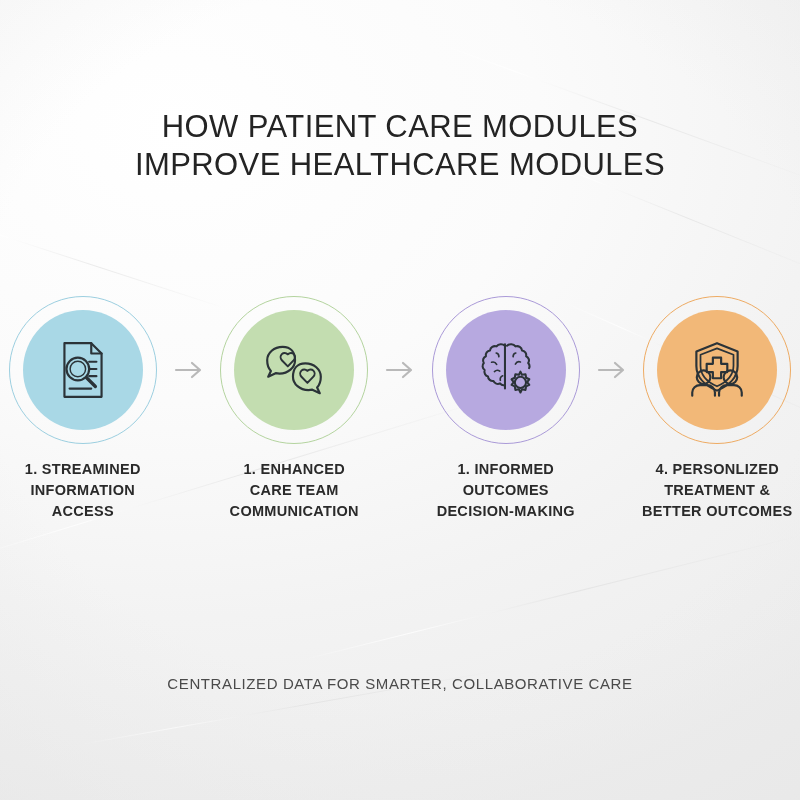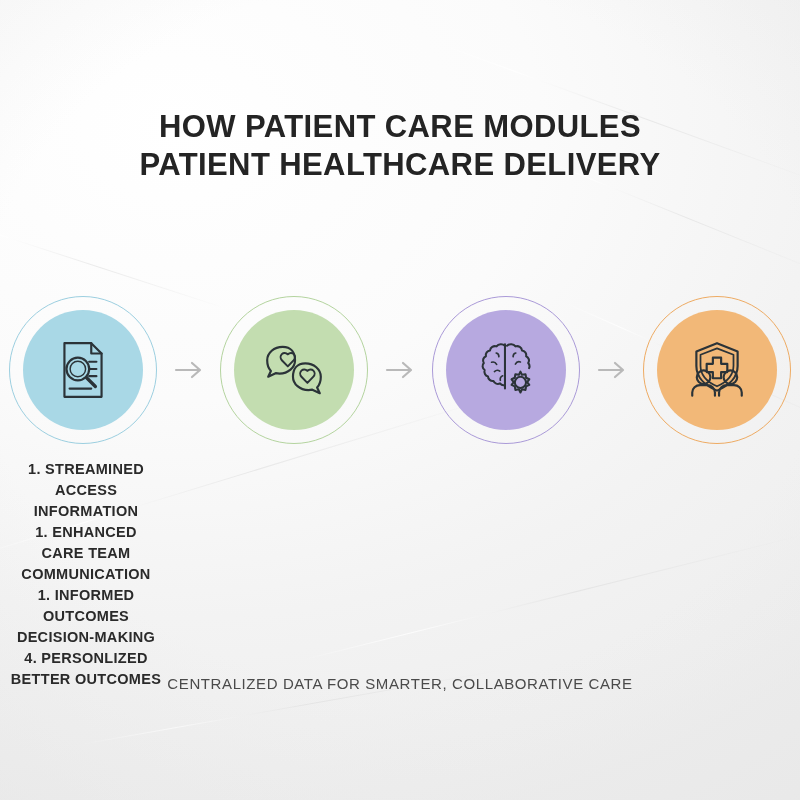--- a/index.html
+++ b/index.html
@@ -45,21 +45,21 @@
 
   
   .title-wrap {
     position: absolute;
     top: 108px;
     left: 0;
     width: 800px;
     text-align: center;
   }
   .title-line {
-    font-weight: 700;
+    font-weight: 400;
     font-size: 31px;
     letter-spacing: 0.4px;
     line-height: 38px;
     color: #242424;
     text-shadow: 0 1px 0 rgba(255,255,255,.7);
   }
 
   
   .steps {
     position: absolute;
@@ -119,21 +119,20 @@
 
   
   .captions {
     position: absolute;
     top: 459px;
     left: 0;
     width: 800px;
     display: flex;
     align-items: flex-start;
     justify-content: center;
-    flex-direction: column;
   }
   .cap-cell {
     width: 172px;
     text-align: center;
     font-weight: 700;
     font-size: 14.5px;
     line-height: 21px;
     letter-spacing: 0.3px;
     color: #2a2a2a;
     padding: 0 2px;
@@ -164,21 +163,21 @@
     <div class="streak" style="top:300px; left:560px; width:300px; transform:rotate(24deg);"></div>
     <div class="streak" style="top:560px; left:-40px; width:560px; transform:rotate(-17deg);"></div>
     <div class="streak" style="top:660px; left:300px; width:520px; transform:rotate(-14deg);"></div>
     <div class="streak" style="top:744px; left:80px;  width:430px; transform:rotate(-10deg);"></div>
     <div class="streak" style="top:215px; left:-60px; width:300px; transform:rotate(18deg);"></div>
   </div>
   <div class="vign"></div>
 
   <div class="title-wrap">
     <div class="title-line">HOW PATIENT CARE MODULES</div>
-    <div class="title-line">PATIENT HEALTHCARE DELIVERY</div>
+    <div class="title-line">IMPROVE HEALTHCARE MODULES</div>
   </div>
 
   <div class="steps">
 
     <div class="step">
       <div class="ringwrap">
         <div class="outer-ring" style="border-color:#9ccfe0;"></div>
         <div class="disc" style="background:#a9d8e6;"></div>
         <span class="icon">
           <svg viewBox="0 0 64 64" fill="none" stroke="#2b3338" stroke-width="2.1" stroke-linecap="round" stroke-linejoin="round">
@@ -266,40 +265,41 @@
           </svg>
         </span>
       </div>
     </div>
 
   </div>
 
   <div class="captions">
     <div class="cap-cell">
       <div>1. STREAMINED</div>
+      <div>INFORMATION</div>
       <div>ACCESS</div>
-      <div>INFORMATION</div>
     </div>
     <div class="cap-spacer"></div>
 
     <div class="cap-cell">
       <div>1. ENHANCED</div>
       <div>CARE TEAM</div>
       <div>COMMUNICATION</div>
     </div>
     <div class="cap-spacer"></div>
 
     <div class="cap-cell">
       <div>1. INFORMED</div>
       <div>OUTCOMES</div>
       <div>DECISION-MAKING</div>
     </div>
     <div class="cap-spacer"></div>
 
     <div class="cap-cell">
       <div>4. PERSONLIZED</div>
+      <div>TREATMENT &amp;</div>
       <div>BETTER OUTCOMES</div>
     </div>
   </div>
 
   <div class="footer">CENTRALIZED DATA FOR SMARTER, COLLABORATIVE CARE</div>
 
 </div>
 
 </body></html>

